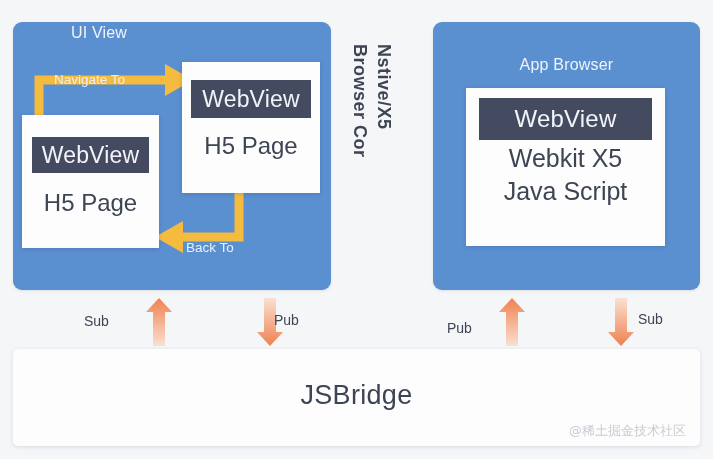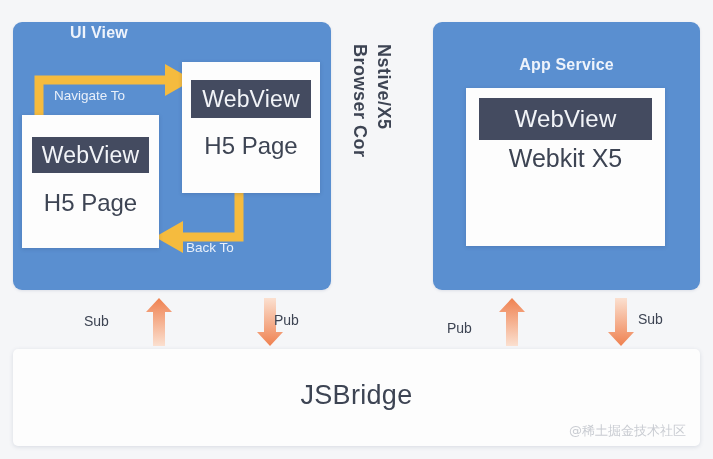--- a/index.html
+++ b/index.html
@@ -39,21 +39,21 @@
     left: 433px;
     top: 22px;
     width: 267px;
     height: 268px;
   }
   .panel-title {
     position: absolute;
     width: 100%;
     text-align: center;
     color: #eef3fb;
-    font-weight: bold;
+    font-weight: normal;
     font-size: 16px;
     letter-spacing: 0.2px;
     white-space: nowrap;
   }
   #ui-view-title {
     top: 24px;
     left: 0;
     width: 198px;
     text-align: center;
   }
@@ -147,21 +147,21 @@
     width: 318px;
     height: 268px;
     pointer-events: none;
   }
   .flow-label {
     position: absolute;
     color: #e9f0fa;
     font-size: 13.5px;
     white-space: nowrap;
   }
-  #label-navigate-to { left: 54px; top: 88px; }
+  #label-navigate-to { left: 54px; top: 72px; }
   #label-back-to { left: 186px; top: 240px; text-align: right; }
 
   
   .orange-arrow {
     position: absolute;
     width: 26px;
     height: 48px;
   }
   .oa-sub-left   { left: 146px; top: 298px; }
   .oa-pub-left   { left: 257px; top: 298px; }
@@ -262,26 +262,27 @@
     <div class="card-header">WebView</div>
     <div class="card-body-line">H5 Page</div>
   </div>
 
   <div id="vertical-label-group">
     <div class="vertical-line" id="vline-1">Nstive/X5</div>
     <div class="vertical-line" id="vline-2">Browser Cor</div>
   </div>
 
   <div class="panel" id="panel-app-service">
-    <div class="panel-title" id="app-service-title">App Service</div>
+    <div class="panel-title" id="app-service-title">App Browser</div>
   </div>
 
   <div class="card" id="card-service">
     <div class="card-header">WebView</div>
     <div class="card-body-line">Webkit   X5</div>
+    <div class="card-body-line">Java Script</div>
   </div>
 
   <svg class="orange-arrow oa-sub-left" viewBox="0 0 26 48">
     <defs>
       <linearGradient id="gradUpL" x1="0" y1="0" x2="0" y2="1">
         <stop offset="0%" stop-color="#ef8150"></stop>
         <stop offset="100%" stop-color="#fbe0d0"></stop>
       </linearGradient>
     </defs>
     <polygon points="13,0 26,14 19,14 19,48 7,48 7,14 0,14" fill="url(#gradUpL)"></polygon>

